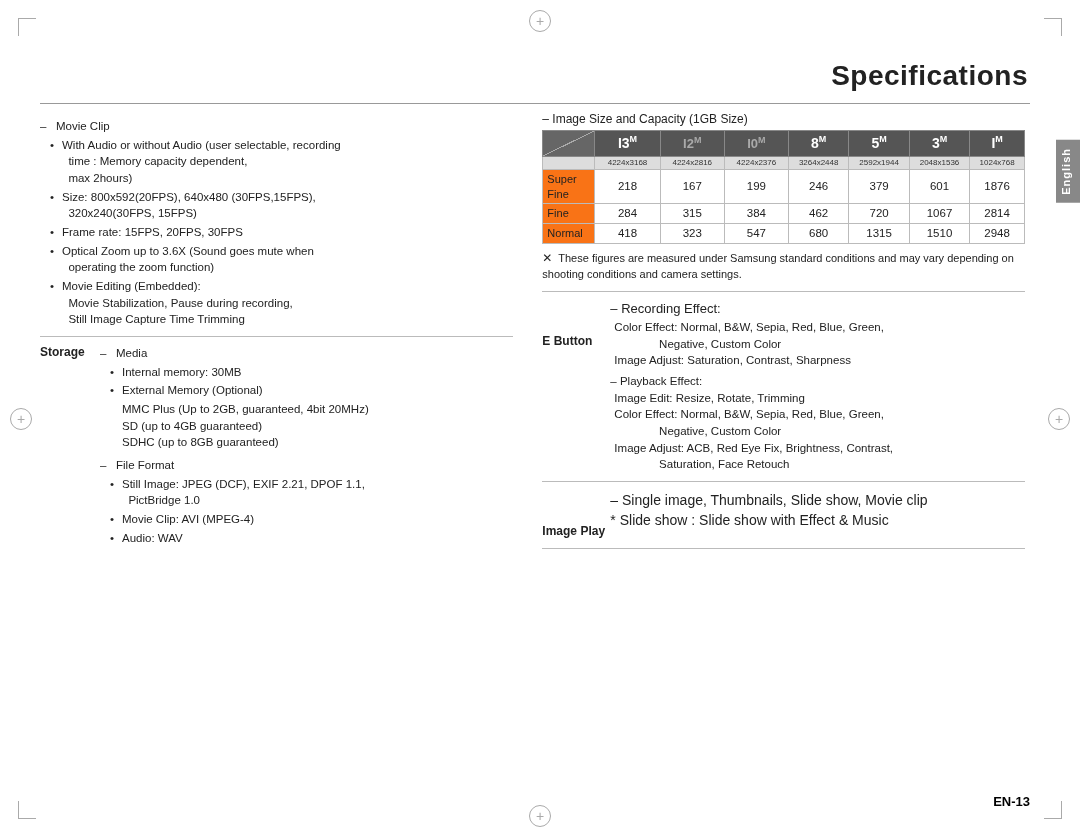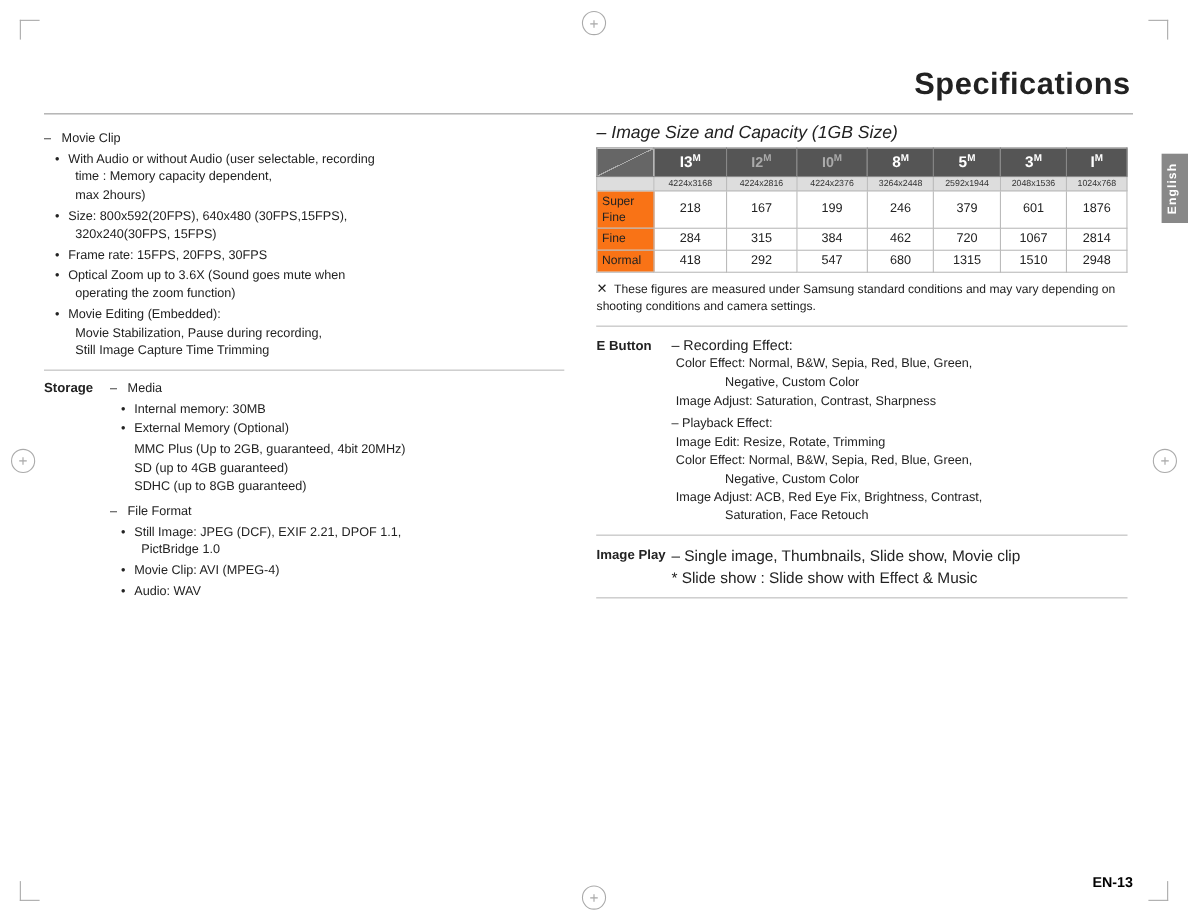--- a/index.html
+++ b/index.html
@@ -265,31 +265,31 @@
     .right-row {
       display: flex;
       font-size: 11.5px;
       line-height: 1.45;
     }
     .right-label {
       font-weight: bold;
       min-width: 68px;
       font-size: 12px;
       padding-top: 1px;
+      margin-top: 32px;
     }
     .right-content {
       flex: 1;
     }
 
     .img-size-label {
-      font-size: 16px;
+      font-size: 12px;
       font-weight: normal;
       margin-bottom: 4px;
       text-align: center;
-      font-style: italic;
     }
   </style>
 </head>
 <body>
 
 <div class="corner-mark tl"></div>
 <div class="corner-mark tr"></div>
 <div class="corner-mark bl"></div>
 <div class="corner-mark br"></div>
 
@@ -404,21 +404,21 @@
           <td>315</td>
           <td>384</td>
           <td>462</td>
           <td>720</td>
           <td>1067</td>
           <td>2814</td>
         </tr>
         <tr>
           <td>Normal</td>
           <td>418</td>
-          <td>292</td>
+          <td>323</td>
           <td>547</td>
           <td>680</td>
           <td>1315</td>
           <td>1510</td>
           <td>2948</td>
         </tr>
       </tbody>
     </table>
 
     <div class="table-note">

